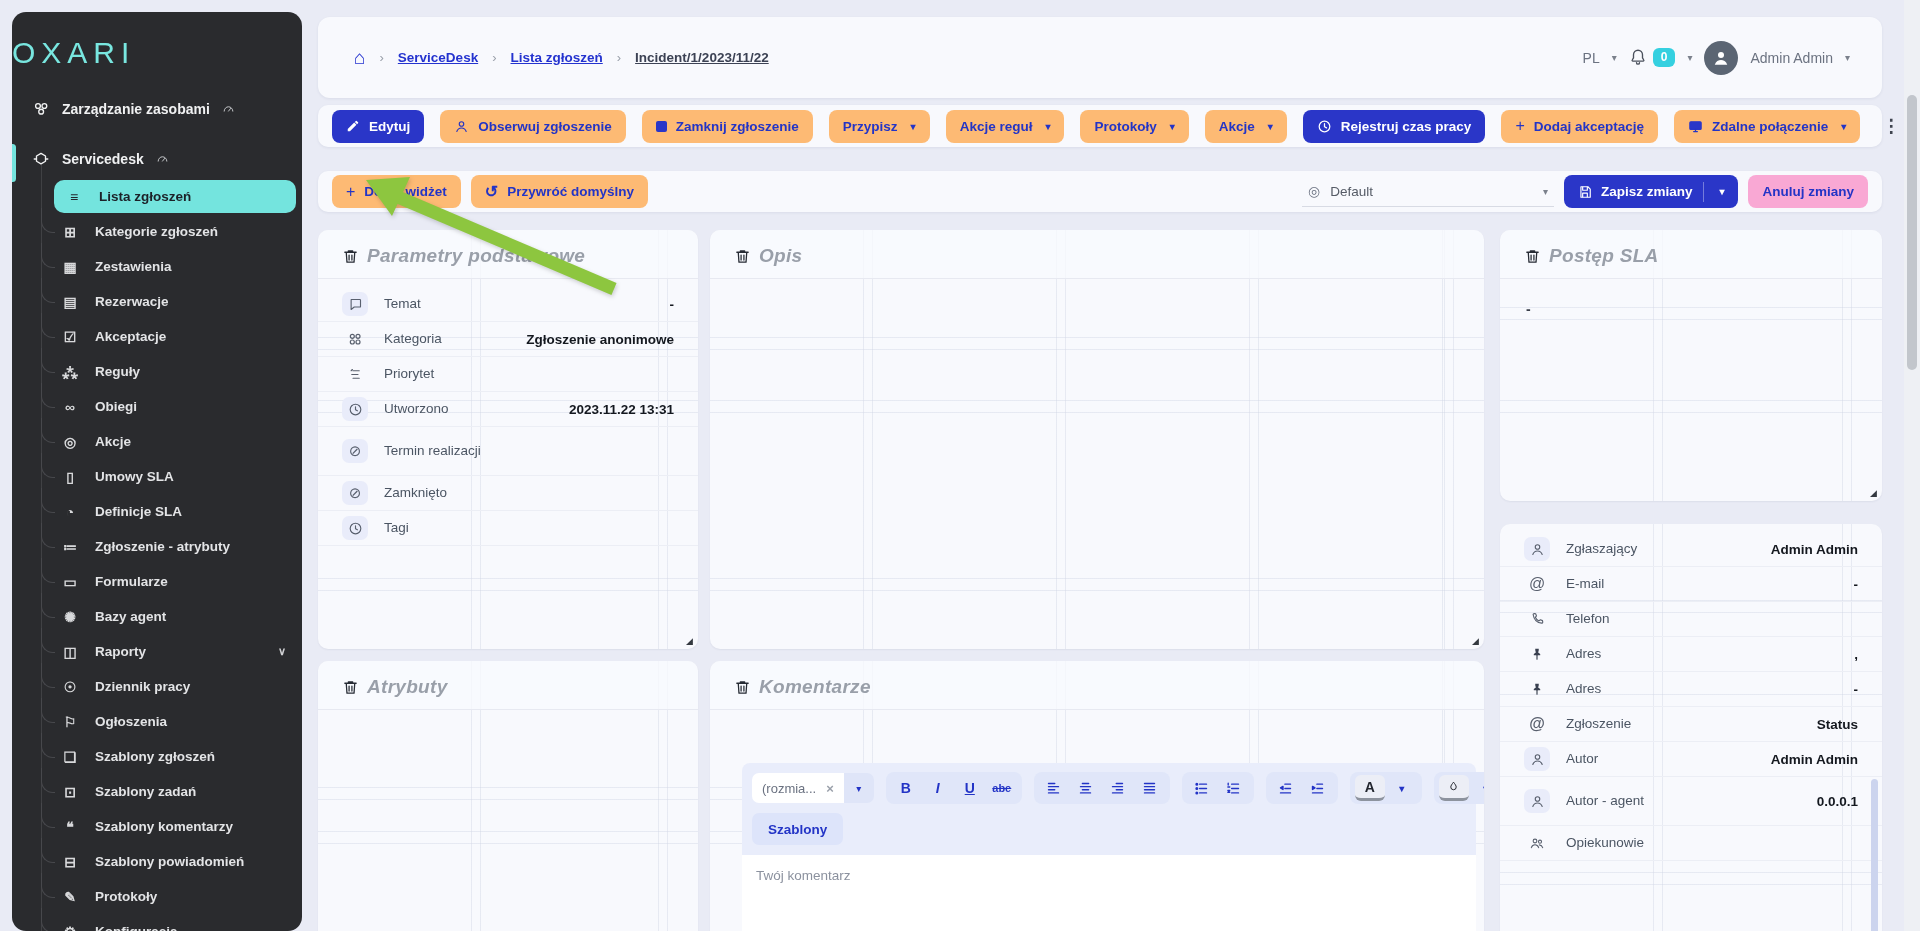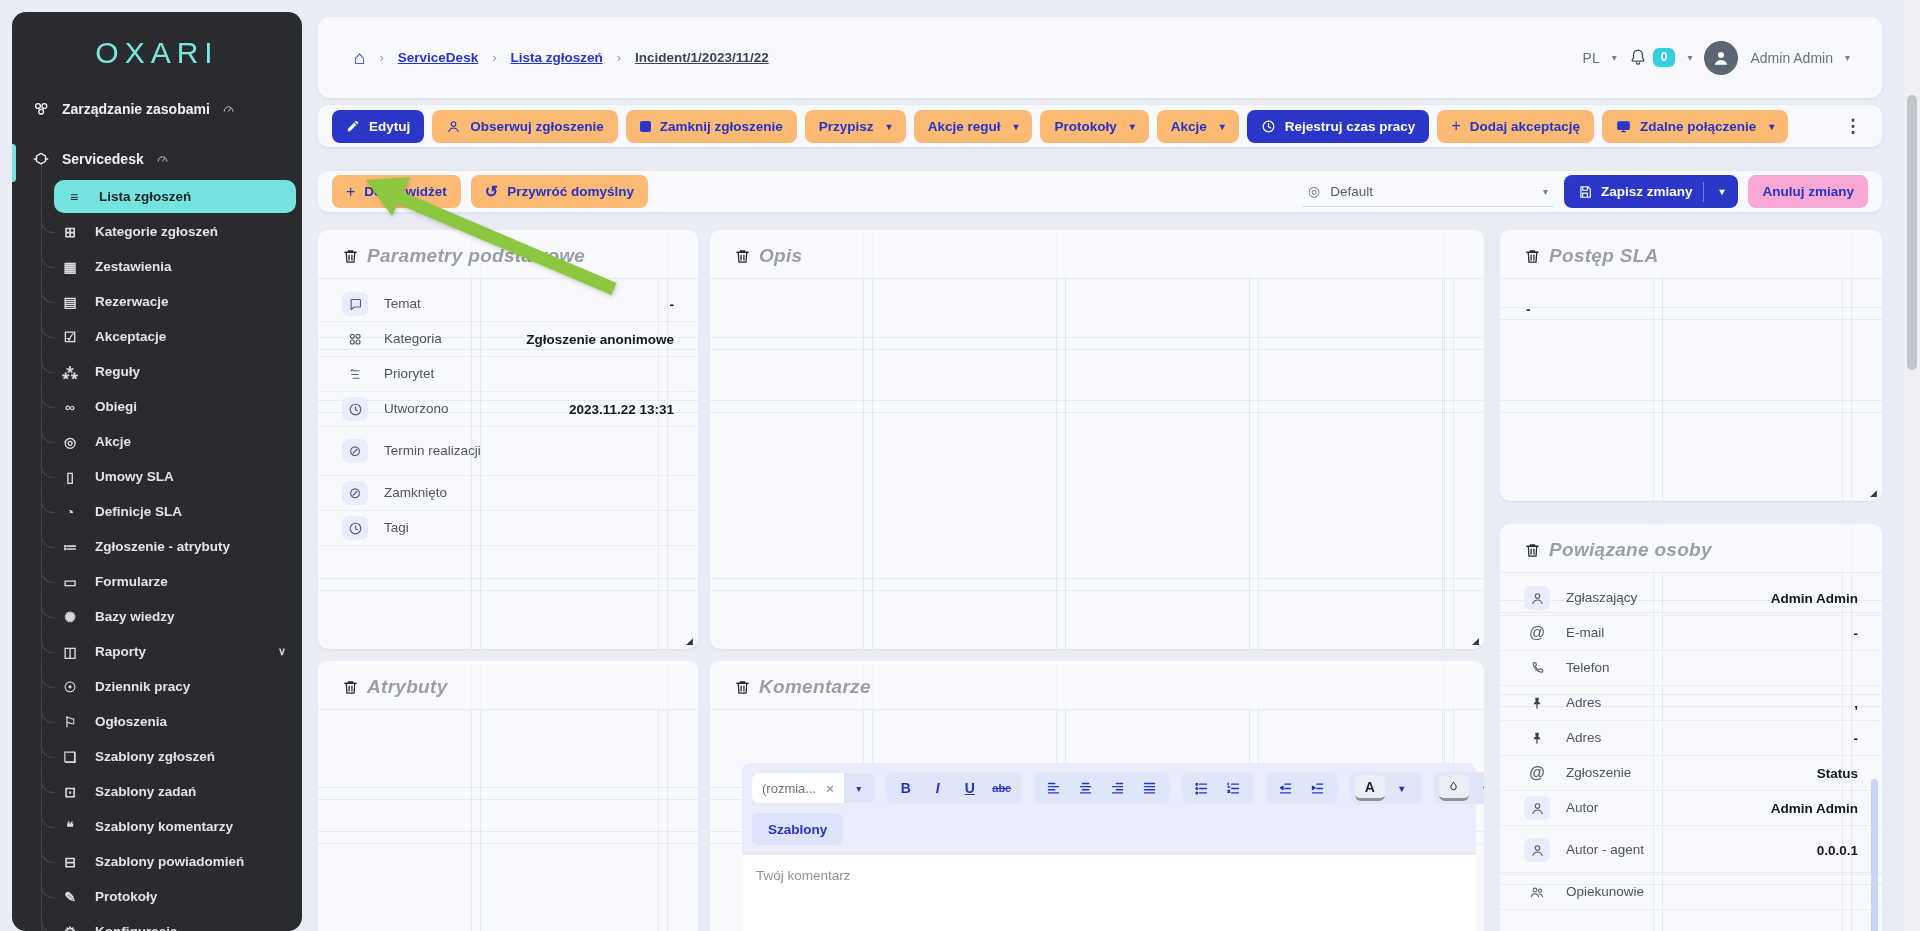--- a/index.html
+++ b/index.html
@@ -2,21 +2,21 @@
 <html><head>
 <meta charset="utf-8">
 <style>
   *{box-sizing:border-box;margin:0;padding:0}
   html,body{width:1920px;height:931px;overflow:hidden}
   body{position:relative;background:#e9ebf5;font-family:"Liberation Sans",sans-serif;-webkit-font-smoothing:antialiased}
   svg{display:block}
 
   
   .sidebar{position:absolute;left:12px;top:12px;width:290px;height:919px;background:#2a2b2e;border-radius:14px;color:#e7e8ea;z-index:5;overflow:hidden}
-  .logo{position:absolute;top:24px;left:0;right:0;text-align:center;color:#79e7e0;font-size:30px;letter-spacing:6px;font-weight:400}
+  .logo{position:absolute;top:24px;left:0;right:0;text-align:left;color:#79e7e0;font-size:30px;letter-spacing:6px;font-weight:400}
   .section{position:absolute;left:20px;display:flex;align-items:center;gap:12px;font-size:14px;font-weight:700;color:#f0f1f2;cursor:pointer}
   .section .gauge{color:#c9cbce;font-size:12px}
   .active-indicator{position:absolute;left:-3px;top:132px;width:7px;height:38px;background:#74e4de;border-radius:4px}
   .sb-list{position:absolute;top:167px;left:0;right:0}
   .sb-line{position:absolute;left:29px;top:-14px;bottom:10px;width:1px;background:#404144}
   .sb-item{position:relative;height:35px;display:flex;align-items:center;padding-left:48px;font-size:13.5px;font-weight:600;color:#e3e4e6;cursor:pointer}
   .sb-item::before{content:"";position:absolute;left:29px;top:-6px;width:13px;height:24px;border-left:1px solid #47484c;border-bottom:1px solid #47484c;border-bottom-left-radius:12px}
   .sb-item .ic{width:20px;display:inline-flex;justify-content:center;margin-right:15px;color:#d8d9db;font-size:14px}
   .sb-item.active{background:#74e4de;border-radius:10px;margin:1px 6px 1px 42px;height:33px;padding-left:10px;color:#1c2128}
   .sb-item.active .ic{color:#23272e}
@@ -31,21 +31,21 @@
   .crumb-sep{color:#9aa0aa;font-size:13px}
   .crumb-link{color:#2433cf;font-weight:700;text-decoration:underline;cursor:pointer}
   .crumb-current{color:#3c4254;font-weight:700;text-decoration:underline}
   .userbox{position:absolute;right:32px;top:50%;transform:translateY(-50%);display:flex;align-items:center;gap:12px;color:#6b7280;font-size:14px}
   .caret{font-size:10px;color:#7b818c}
   .bell-wrap{display:flex;align-items:center;gap:6px;color:#4a505c}
   .badge{background:#35d0e0;color:#fff;font-size:12px;font-weight:700;border-radius:6px;padding:2px 8px;line-height:1.2}
   .avatar{width:34px;height:34px;border-radius:50%;background:#5b6573;display:flex;align-items:center;justify-content:center}
 
   
-  #tb1{left:318px;top:105px;width:1564px;height:42px;display:flex;align-items:center;gap:8px;padding:0 14px;border-radius:10px}
+  #tb1{left:318px;top:105px;width:1564px;height:42px;display:flex;align-items:center;gap:16px;padding:0 14px;border-radius:10px}
   #tb2{left:318px;top:171px;width:1564px;height:41px;display:flex;align-items:center;gap:10px;padding:0 14px;border-radius:10px}
   .btn{height:33px;border:none;border-radius:8px;padding:0 14px;font-size:13.5px;font-weight:700;display:inline-flex;align-items:center;gap:9px;font-family:inherit;cursor:pointer;white-space:nowrap}
   .btn.solid{background:#2a36c8;color:#fff}
   .btn.light{background:#fdba74;color:#2334c6}
   .btn .bcaret{font-size:10px;margin-left:4px}
   .sq{width:11px;height:11px;background:#2a36c8;border-radius:2px;display:inline-block}
   .kebab{margin-left:auto;color:#3f4450;font-size:18px;font-weight:700;cursor:pointer;padding:0 6px}
   .viewsel{margin-left:auto;width:252px;height:30px;border-bottom:1px solid #d8dbe4;display:flex;align-items:center;gap:10px;color:#555b66;font-size:13.5px;padding:0 6px;cursor:pointer}
   .viewsel .circ{color:#6a7180;font-size:14px}
   .viewsel .caret{margin-left:auto}
@@ -178,21 +178,21 @@
     <div class="sb-item">
         <span class="ic">≔</span>
         <span>Zgłoszenie - atrybuty</span>
       </div>
     <div class="sb-item">
         <span class="ic">▭</span>
         <span>Formularze</span>
       </div>
     <div class="sb-item">
         <span class="ic">✺</span>
-        <span>Bazy wiedzy</span>
+        <span>Bazy agent</span>
       </div>
     <div class="sb-item">
         <span class="ic">◫</span>
         <span>Raporty</span>
         <span class="chev">∨</span>
       </div>
     <div class="sb-item">
         <span class="ic">☉</span>
         <span>Dziennik pracy</span>
       </div>
@@ -438,28 +438,20 @@
           <path d="M4 6h16M9 6V4h6v2M6 6l1 14h10l1-14M10 10v7M14 10v7"></path>
         </svg>
       </span>
     <span class="p-title">Postęp SLA</span>
   </div>
   <div class="sla-dash">-</div>
   <span class="resize">◢</span>
 </div>
 
 <div class="panel" style="left:1500px;top:524px;width:382px;height:450px">
-  <div class="p-head">
-    <span class="trash">
-        <svg width="17" height="17" viewBox="0 0 24 24" class="ticon">
-          <path d="M4 6h16M9 6V4h6v2M6 6l1 14h10l1-14M10 10v7M14 10v7"></path>
-        </svg>
-      </span>
-    <span class="p-title">Powiązane osoby</span>
-  </div>
   <div class="rows">
     <div class="row">
         <span class="ric chip">
           <svg width="15" height="15" viewBox="0 0 24 24" class="ticon">
             <circle cx="12" cy="8" r="3.6"></circle>
             <path d="M4.5 20c1.4-4 4.6-5.6 7.5-5.6s6.1 1.6 7.5 5.6"></path>
           </svg>
         </span>
         <span class="rlabel">Zgłaszający</span>
         <span class="rvalue">Admin Admin</span>

